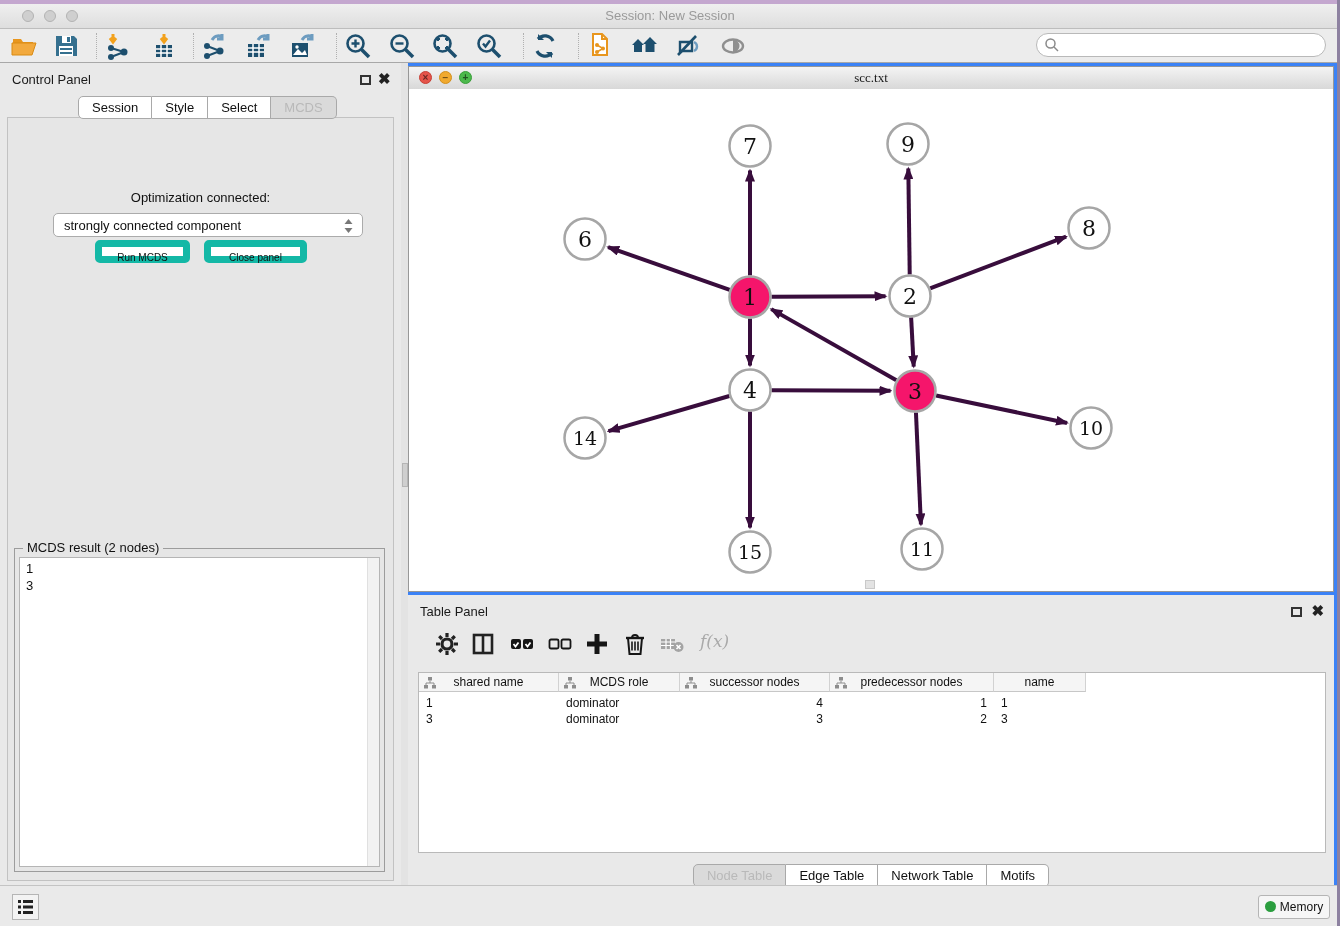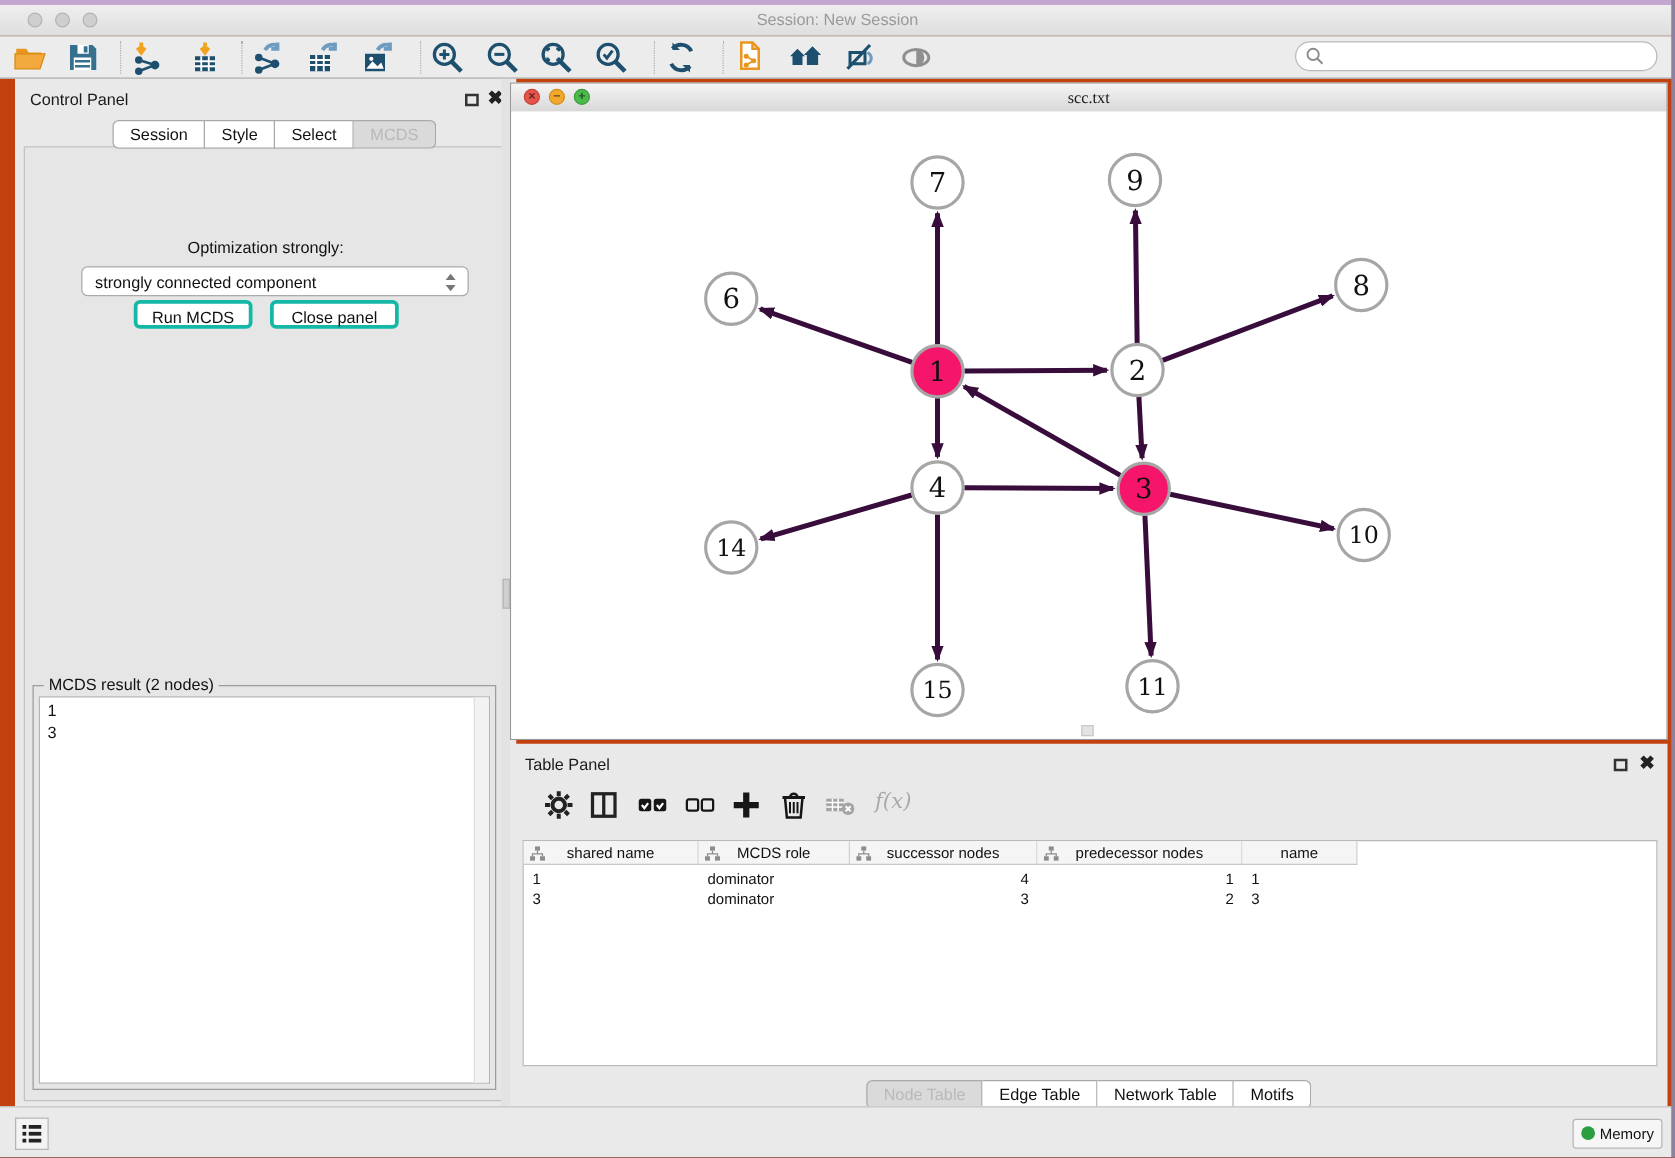--- a/index.html
+++ b/index.html
@@ -1,48 +1,48 @@
 <!DOCTYPE html>
 <html><head>
 <meta charset="utf-8">
 <style>
   html,body{margin:0;padding:0;background:#6a5f7e;font-family:"Liberation Sans",sans-serif;}
-  #screen{position:relative;width:1340px;height:926px;background:#c2410c;overflow:hidden;}
+  #screen{position:relative;width:1340px;height:926px;background:#3b82f6;overflow:hidden;}
   .strip-top{position:absolute;top:0;left:0;right:0;height:4px;background:#c4a7cf;z-index:60;}
   .strip-right{position:absolute;top:0;right:0;bottom:0;width:3px;background:#8d81a0;z-index:60;}
 
   
   .titlebar{position:absolute;top:4px;left:0;right:0;height:24px;background:linear-gradient(#efefef,#dedede);border-bottom:1px solid #bdbdbd;}
   .tl-dot{position:absolute;top:6px;width:12px;height:12px;border-radius:50%;background:#cfcfcf;border:1px solid #b3b3b3;box-sizing:border-box;}
   .title-text{position:absolute;top:4px;left:0;right:0;text-align:center;font-size:13px;color:#9a9a9a;}
 
   
   .toolbar{position:absolute;top:29px;left:0;right:0;height:33px;background:#ececec;border-bottom:1px solid #a8a8a8;}
   .tb-icon{position:absolute;top:3px;width:28px;height:28px;}
   .tb-sep{position:absolute;top:4px;width:0;height:26px;border-left:1px dotted #b0b0b0;}
   .searchbox{position:absolute;top:4px;right:14px;width:288px;height:22px;background:#fff;border:1px solid #b9b9b9;border-radius:12px;}
   .searchbox svg{position:absolute;left:7px;top:3px;}
   .searchbox input{position:absolute;left:26px;top:1px;width:250px;height:18px;border:none;outline:none;font-size:12px;background:transparent;}
 
   
-  .control-panel{position:absolute;left:0;top:63px;width:401px;bottom:40px;background:#e9e9e9;margin-left:12px;}
+  .control-panel{position:absolute;left:0;top:63px;width:401px;bottom:40px;background:#e9e9e9;}
   .panel-title{position:absolute;left:12px;top:9px;font-size:13px;color:#1a1a1a;}
   .float-icon{position:absolute;width:11px;height:10px;border:2px solid #333;box-sizing:border-box;}
   .close-icon{position:absolute;font-size:15px;font-weight:bold;color:#222;line-height:14px;}
   .cp-tabs{position:absolute;left:78px;top:33px;display:flex;z-index:5;}
   .tab{background:#fff;border:1px solid #a9a9a9;border-left:none;padding:0 13px;font-size:13px;height:21px;line-height:21px;color:#111;}
   .tab:first-child{border-left:1px solid #a9a9a9;border-radius:5px 0 0 5px;}
   .tab:last-child{border-radius:0 5px 5px 0;}
   .tab.sel{background:#dadada;color:#b9b9b9;}
   .cp-body{position:absolute;left:7px;right:7px;top:54px;bottom:5px;background:#e6e6e6;border:1px solid #c2c2c2;}
   .opt-label{position:absolute;left:0;right:0;top:72px;text-align:center;font-size:13px;color:#111;}
   .criterion-select{position:absolute;left:45px;top:95px;width:310px;height:24px;background:#fff;border:1px solid #ababab;border-radius:5px;box-sizing:border-box;}
   .criterion-select .val{position:absolute;left:10px;top:4px;font-size:13px;color:#111;}
   .stepper{position:absolute;right:8px;top:4px;}
-  .cp-btn{position:absolute;height:23px;background:#fff;border:3px solid #14b8a6;border-radius:5px;font-size:13px;color:#111;text-align:center;line-height:21px;box-sizing:border-box;}
+  .cp-btn{position:absolute;height:23px;background:#fff;border:7px solid #14b8a6;border-radius:5px;font-size:10px;color:#111;text-align:center;line-height:21px;box-sizing:border-box;}
   .groupbox{position:absolute;left:6px;right:8px;top:430px;bottom:8px;border:1px solid #9c9c9c;}
   .groupbox-label{position:absolute;left:8px;top:-9px;background:#e6e6e6;padding:0 4px;font-size:13px;color:#111;}
   .result-area{position:absolute;left:4px;right:4px;top:8px;bottom:4px;background:#fff;border:1px solid #b5b5b5;}
   .result-text{position:absolute;left:6px;top:2px;font-size:13px;line-height:17px;color:#111;white-space:pre;}
   .result-scroll{position:absolute;top:0;bottom:0;right:0;width:11px;background:#f2f2f2;border-left:1px solid #e0e0e0;}
   .divider{position:absolute;left:401px;top:63px;width:7px;bottom:40px;background:#e3e3e3;}
   .divider .grip{position:absolute;left:1px;top:400px;width:4px;height:22px;background:#cfcfcf;border:1px solid #b5b5b5;}
 
   
   .net-window{position:absolute;left:408px;top:66px;width:926px;height:526px;border:1px solid #979797;box-sizing:border-box;background:#fff;}
@@ -222,21 +222,21 @@
     <div class="panel-title">Control Panel</div>
     <div class="float-icon" style="left:360px;top:12px"></div>
     <div class="close-icon" style="left:378px;top:9px">✖</div>
     <div class="cp-tabs" id="cp-tabs">
         <div class="tab">Session</div>
         <div class="tab">Style</div>
         <div class="tab">Select</div>
         <div class="tab sel">MCDS</div>
       </div>
     <div class="cp-body">
-      <div class="opt-label">Optimization strongly:</div>
+      <div class="opt-label">Optimization connected:</div>
       <div class="criterion-select">
         <span class="val">strongly connected component</span>
         <svg class="stepper" width="11" height="16" viewBox="0 0 11 16">
             <path d="M1.5 6L5.5 1l4 5z" fill="#777"></path>
             <path d="M1.5 10l4 5 4-5z" fill="#777"></path>
           </svg>
       </div>
       <div class="cp-btn" style="left:87px;top:122px;width:95px">Run MCDS</div>
       <div class="cp-btn" style="left:196px;top:122px;width:103px">Close panel</div>
       <div class="groupbox">

